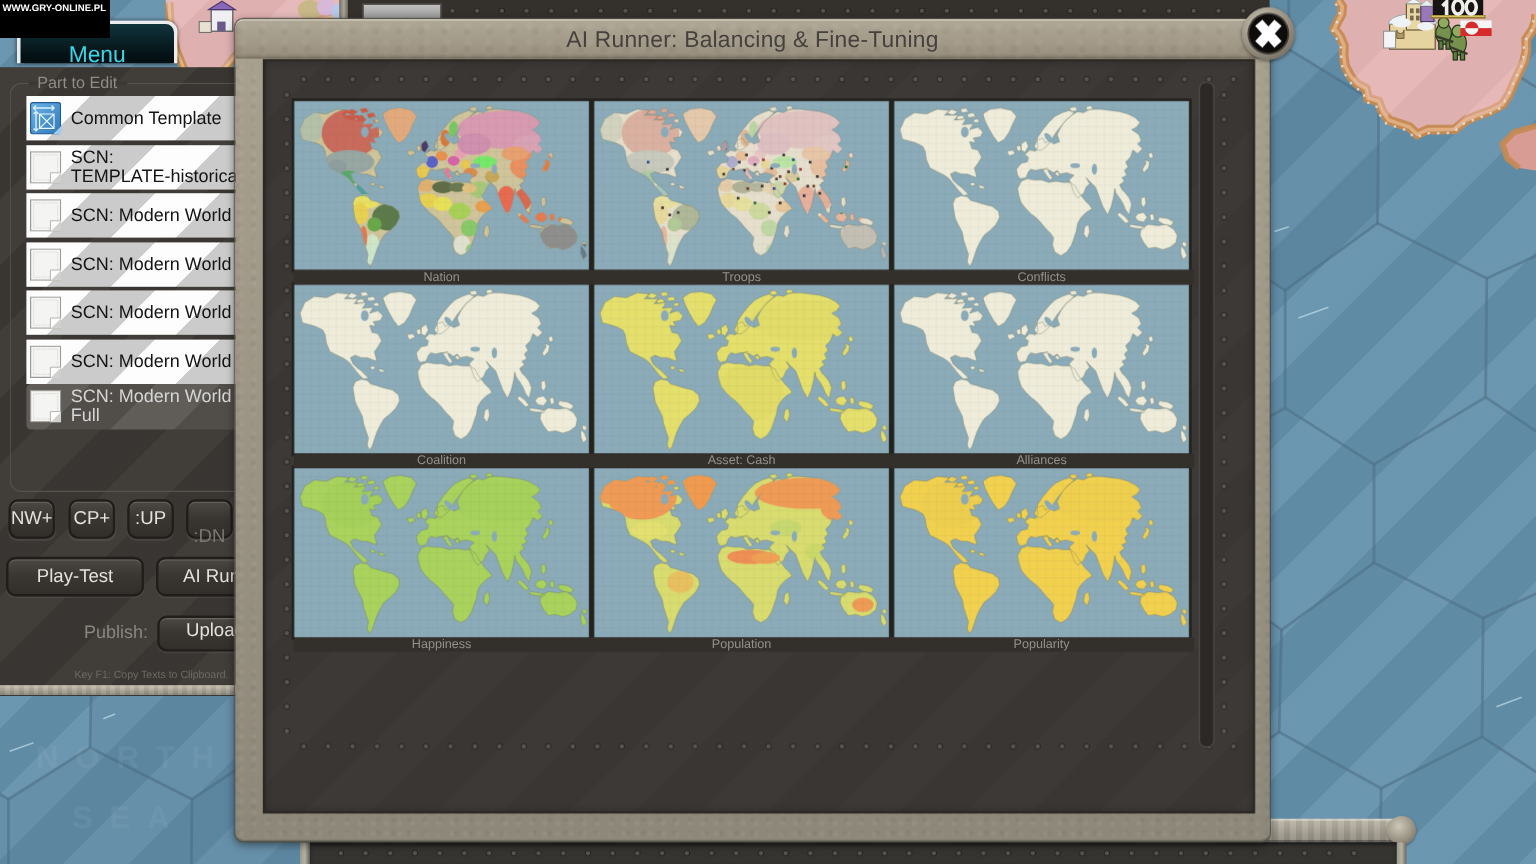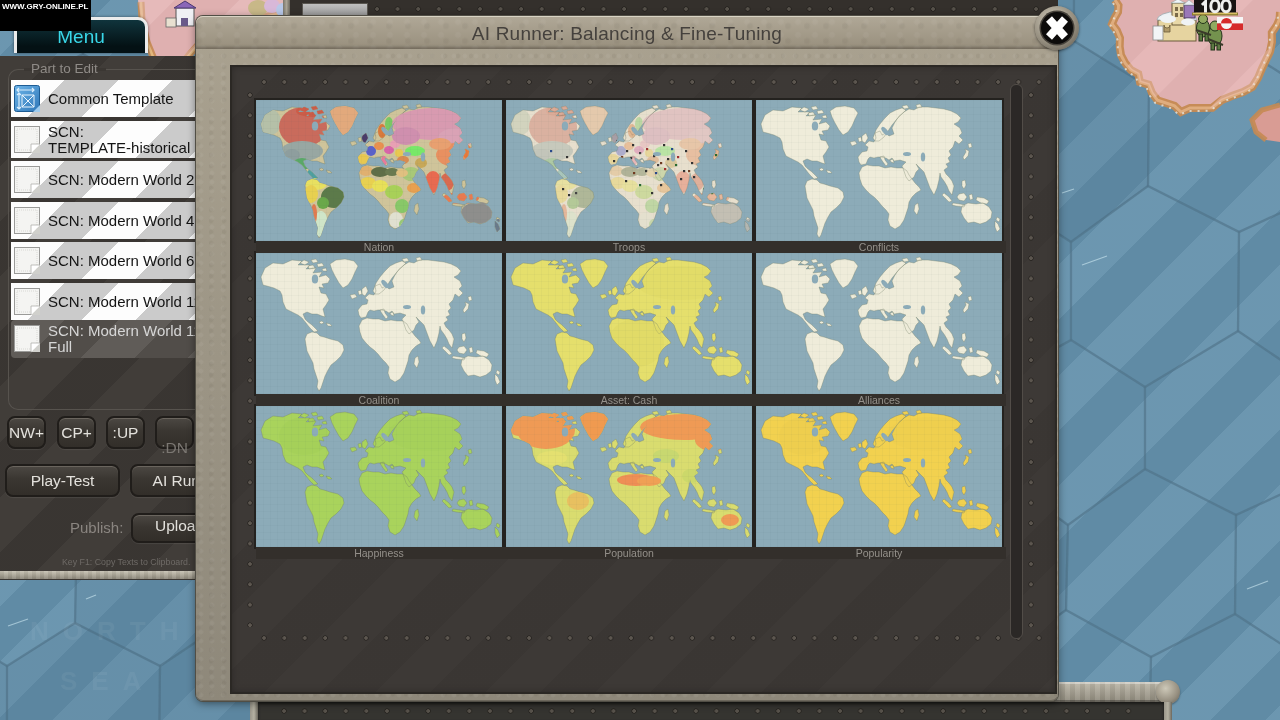--- a/index.html
+++ b/index.html
@@ -23,29 +23,29 @@
 background:repeating-linear-gradient(90deg, rgba(0,0,0,0.05) 0 5px, rgba(255,255,255,0.07) 5px 10px),linear-gradient(#bdb8a9,#8d887b);box-shadow:inset 0 2px 0 rgba(255,255,255,.35), inset 0 -2px 0 rgba(0,0,0,.3);}
 #botstrip .cap{position:absolute;right:-8px;top:-2px;width:24px;height:24px;border-radius:50%;
 background:radial-gradient(circle at 40% 35%,#cdc8b8,#968f80 60%,#5f5b51);box-shadow:0 1px 2px rgba(0,0,0,.4);}
 #botstrip .dark{position:absolute;left:8px;top:20px;width:906px;height:18px;background:#353430;box-shadow:inset 0 2px 3px rgba(0,0,0,.5);}
 #botstrip .edgeL{position:absolute;left:0;top:20px;width:8px;height:18px;background:linear-gradient(90deg,#9a968a,#b5b1a2,#6b675d);}
 #botstrip .edgeR{position:absolute;right:0;top:20px;width:8px;height:18px;background:linear-gradient(90deg,#9a968a,#b5b1a2,#6b675d);}
 #botstrip .rivets{position:absolute;left:30px;top:25px;width:860px;height:8px;
 background-image:radial-gradient(circle 2.5px at 4px 4px,#57524b 0 1.5px,#23201c 2.2px,rgba(0,0,0,0) 3px);background-size:20.6px 8px;background-repeat:repeat-x;}
 
 #menutab{left:14px;top:17px;width:128px;height:33px;border:3px solid #ececec;border-bottom:none;border-radius:10px 10px 0 0;background:linear-gradient(#10343c,#041114 80%);box-shadow:0 0 3px rgba(0,0,0,.5);}
-#menutab span{display:block;text-align:center;margin-top:6px;font-size:19px;color:#39d7e8;}
+#menutab span{display:block;text-align:center;margin-top:16px;font-size:19px;color:#39d7e8;}
 #leftpanel{left:0;top:56px;width:200px;height:516px;background:
 repeating-linear-gradient(135deg, rgba(255,255,255,0.03) 0 39px, rgba(0,0,0,0.028) 39px 78px),
 linear-gradient(#3b3733,#3b3733);}
 #leftpanel .stonebottom{position:absolute;left:0;top:515px;width:200px;height:8px;background:repeating-linear-gradient(90deg, rgba(0,0,0,0.05) 0 4px, rgba(255,255,255,0.06) 4px 8px),linear-gradient(#c8c3b4,#8d887b);box-shadow:0 1px 0 #3a3632;}
 #fieldset{position:absolute;left:8px;top:13px;width:200px;height:339px;border:1px solid #57534e;border-radius:10px;border-right:none;}
 #ptelabel{position:absolute;left:27px;top:5px;font-size:13.5px;color:#8f8b87;background:transparent;padding:0 4px;}
 #ptelabelbg{position:absolute;left:24px;top:12px;width:82px;height:3px;background:#3b3733;}
-.litem{position:absolute;left:11px;width:189px;height:37px;background:
+.litem{position:absolute;left:22px;width:189px;height:37px;background:
 repeating-linear-gradient(135deg, #fdfdfd 0 38px, #cbcbcb 38px 76px);color:#141414;padding-left:44px;}
 .litem .txt{position:absolute;left:37px;top:10px;font-size:15px;white-space:nowrap;}
 .litem .txt2{position:absolute;left:37px;top:3px;font-size:15px;line-height:16px;white-space:nowrap;}
 .dark.litem{background:repeating-linear-gradient(135deg, #605c58 0 38px, #514d49 38px 76px);color:#d6d6d6;border-radius:4px;}
 .note{position:absolute;left:3px;top:5px;width:26px;height:27px;}
 
 .sbtn{position:absolute;height:33px;border-radius:8px;background:linear-gradient(#4c4843 0%,#3a3631 45%,#322e29 100%);border:2px solid #201d1a;box-shadow:inset 0 1px 0 #6a655e, 0 1px 1px rgba(255,255,255,0.08);color:#e3e1dc;text-align:center;box-sizing:border-box;}
 .sbtn span{display:block;font-size:15.5px;margin-top:6px;}
 .sbtn.dis span{color:#7b7772;margin-top:21px;}
 .plabel{color:#8a8580;font-size:15px;}
@@ -55,24 +55,24 @@
 #dlgframe{position:absolute;left:0;top:0;width:862px;height:685px;border-radius:7px;
 background:
 radial-gradient(circle 3px at 5px 4px, rgba(255,255,255,.05) 0 1.5px, rgba(0,0,0,0) 3px) 0 0/11px 9px,
 radial-gradient(circle 3px at 2px 7px, rgba(40,32,22,.06) 0 1.5px, rgba(0,0,0,0) 3px) 0 0/13px 11px,
 linear-gradient(#aaa290,#8e887a);
 box-shadow:0 0 0 1px #514e45, 0 2px 8px rgba(0,0,0,.5), inset 0 1px 0 #cfcabb, inset 0 -1px 0 #6c675c;}
 #dlgtitle{position:absolute;left:0;top:0;width:862px;height:33px;text-align:center;color:#45413d;font-size:19px;line-height:35px;letter-spacing:0.2px;background:
 radial-gradient(circle 4px at 7px 6px, rgba(255,255,255,.045) 0 2px, rgba(0,0,0,0) 4px) 0 0/17px 13px,
 radial-gradient(circle 4px at 3px 10px, rgba(40,32,22,.05) 0 2px, rgba(0,0,0,0) 4px) 0 0/19px 15px,
 linear-gradient(#b0a897,#988f7d);border-radius:7px 7px 0 0;box-shadow:inset 0 1px 0 #d8d3c4, inset 0 -2px 3px rgba(40,35,28,.35);}
-#dlgbody{position:absolute;left:34px;top:33px;width:827px;height:629px;background:
+#dlgbody{position:absolute;left:23px;top:33px;width:827px;height:629px;background:
 repeating-linear-gradient(135deg, rgba(255,255,255,0.012) 0 39px, rgba(0,0,0,0.015) 39px 78px),
 linear-gradient(#3b3734,#3b3734);
-box-shadow:inset 0 0 0 2px #2b2824, inset 0 0 8px rgba(0,0,0,.4);margin-top:16px;}
+box-shadow:inset 0 0 0 2px #2b2824, inset 0 0 8px rgba(0,0,0,.4);}
 
 .riv{position:absolute;background-repeat:repeat-x;
 background-image:radial-gradient(circle 2.5px at 4px 4px,#5c564f 0 1.5px,#24211e 2.2px,rgba(0,0,0,0) 3px);background-size:20.4px 8px;}
 .rivv{position:absolute;background-repeat:repeat-y;
 background-image:radial-gradient(circle 2.5px at 4px 4px,#5c564f 0 1.5px,#24211e 2.2px,rgba(0,0,0,0) 3px);background-size:8px 20.4px;}
 
 .mapcell{position:absolute;width:246px;height:141px;outline:2px solid #24221f;}
 .maplabelbar{position:absolute;width:750px;height:12px;background:#332f2b;}
 .maplab{position:absolute;width:246px;text-align:center;font-size:10.5px;color:#94908a;line-height:12px;}
 

